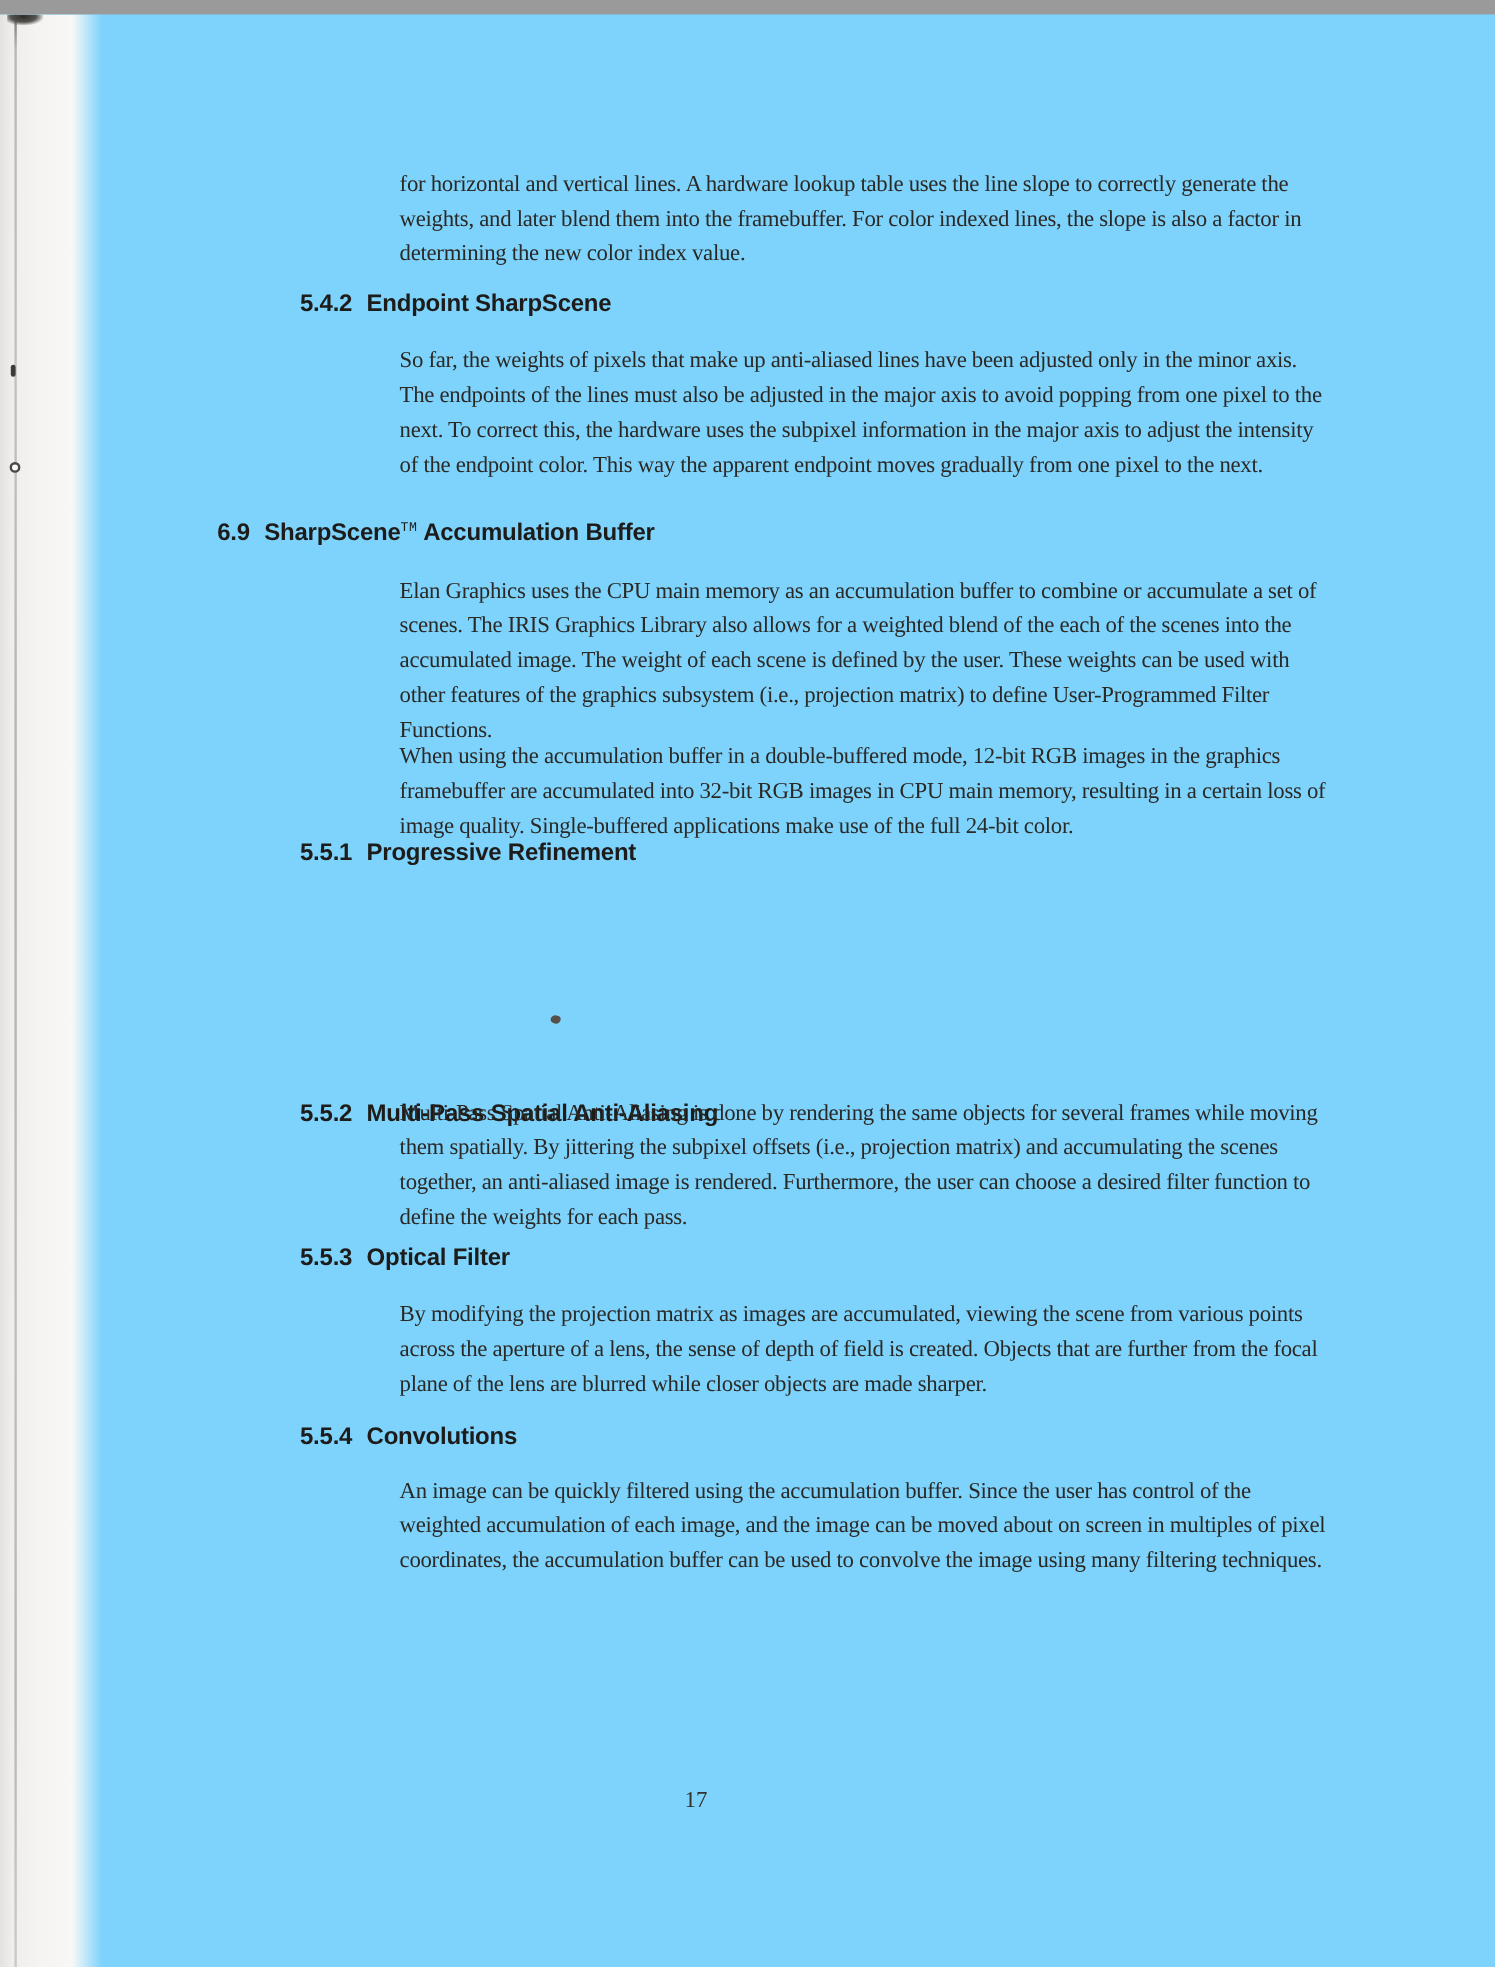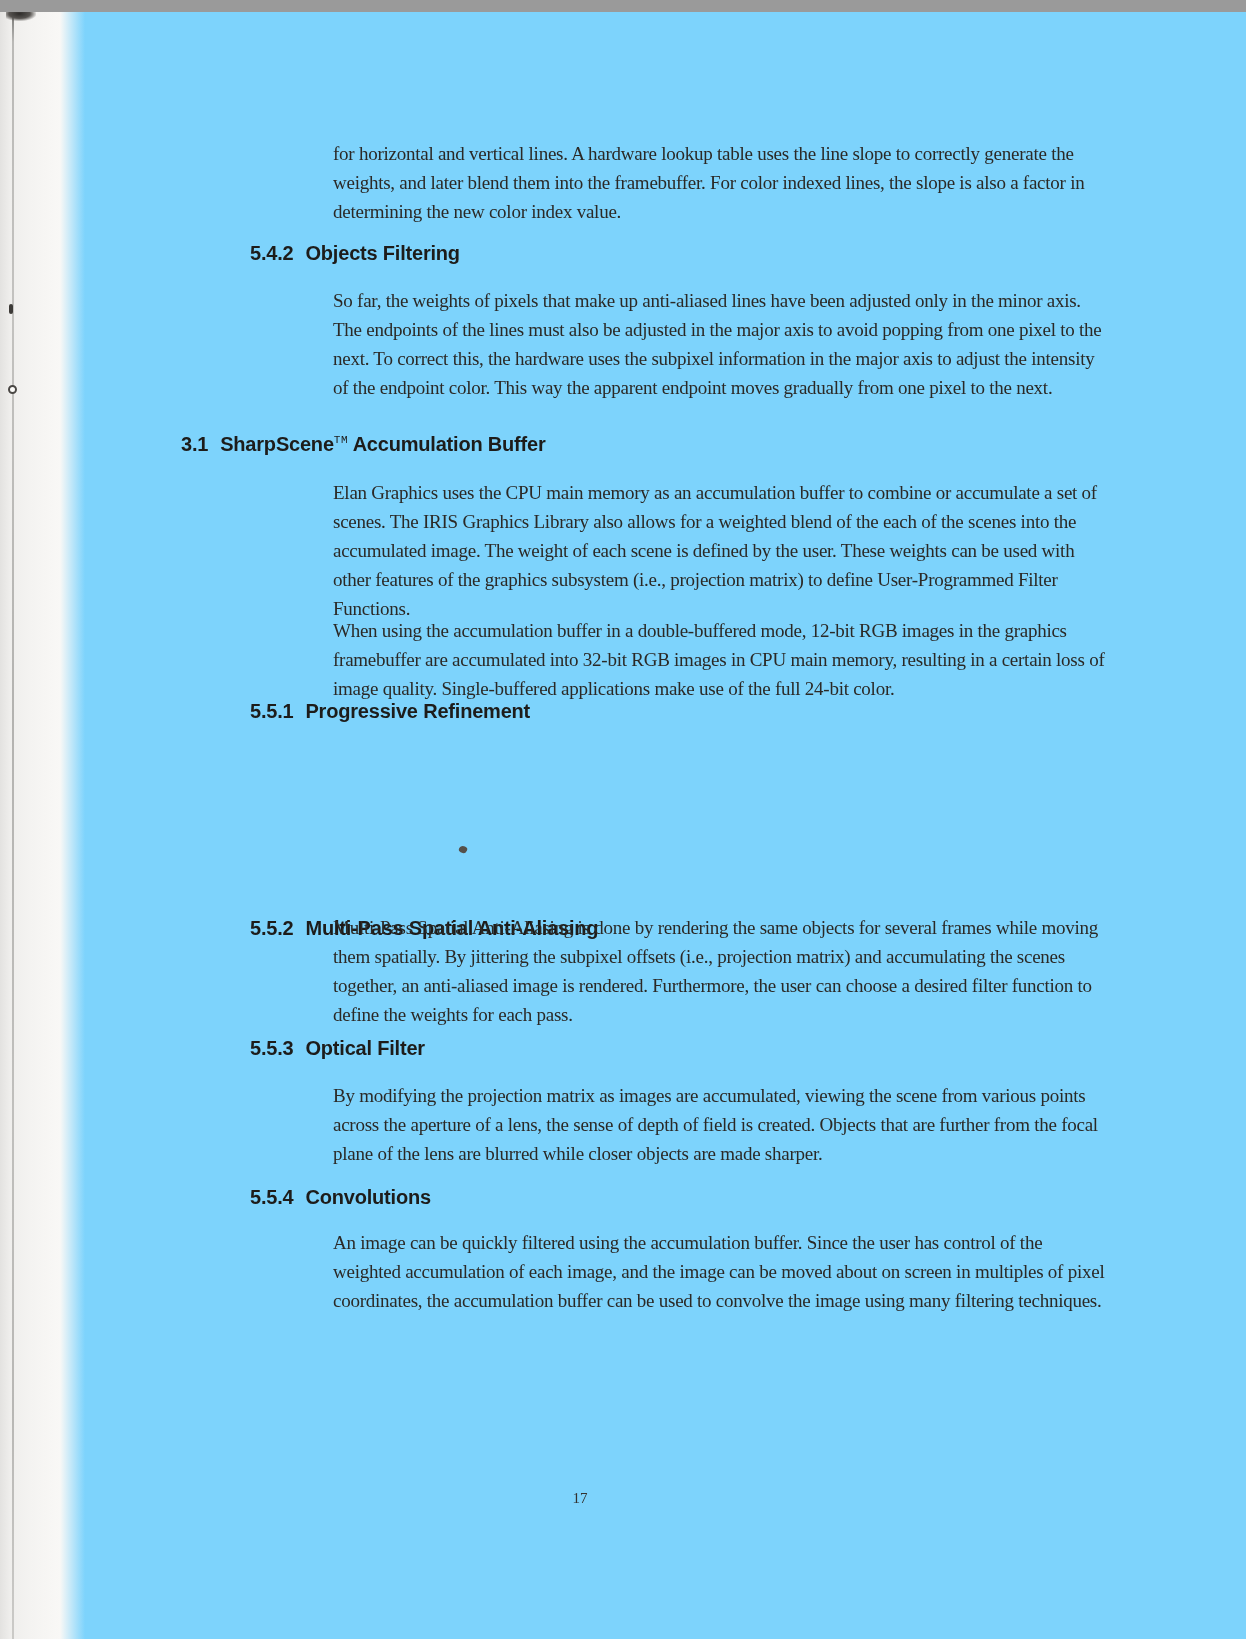--- a/index.html
+++ b/index.html
@@ -74,47 +74,47 @@
     font-size: 11px;
     vertical-align: super;
     letter-spacing: 0.5px;
   }
   .h-sub { left: 250px; }
   .h-top { left: 181px; }
   .page-number {
     position: absolute;
     left: 540px; top: 1478px; width: 80px;
     text-align: center;
-    font-size: 15px;
+    font-size: 19px;
     color: #33312e;
   }
 </style>
 </head>
 <body>
 
 <div class="page">
 
   <div class="edge-band"></div>
   <div class="edge-line"></div>
   <div class="smudge-topleft"></div>
   <div class="speck speck-dash"></div>
   <div class="speck speck-ring"></div>
   <div class="speck speck-mid"></div>
   <div class="speck speck-bottom"></div>
   <div class="bar-bottom-right"></div>
 
   <p class="para" style="top:127px">for horizontal and vertical lines. A hardware lookup table uses the line slope to correctly generate the weights, and later blend them into the framebuffer. For color indexed lines, the slope is also a factor in determining the new color index value.</p>
 
   <h3 class="heading h-sub" style="top:230px">
-    <span class="sec-num">5.4.2</span><span>Objects Filtering</span>
+    <span class="sec-num">5.4.2</span><span>Endpoint SharpScene</span>
   </h3>
   <p class="para" style="top:274px">So far, the weights of pixels that make up anti-aliased lines have been adjusted only in the minor axis. The endpoints of the lines must also be adjusted in the major axis to avoid popping from one pixel to the next. To correct this, the hardware uses the subpixel information in the major axis to adjust the intensity of the endpoint color. This way the apparent endpoint moves gradually from one pixel to the next.</p>
 
   <h2 class="heading h-top" style="top:421px">
-    <span class="sec-num">3.1</span><span>SharpScene</span><sup class="tm">TM</sup><span> Accumulation Buffer</span>
+    <span class="sec-num">6.9</span><span>SharpScene</span><sup class="tm">TM</sup><span> Accumulation Buffer</span>
   </h2>
   <p class="para" style="top:466px">Elan Graphics uses the CPU main memory as an accumulation buffer to combine or accumulate a set of scenes. The IRIS Graphics Library also allows for a weighted blend of the each of the scenes into the accumulated image. The weight of each scene is defined by the user. These weights can be used with other features of the graphics subsystem (i.e., projection matrix) to define User-Programmed Filter Functions.</p>
   <p class="para" style="top:604px">When using the accumulation buffer in a double-buffered mode, 12-bit RGB images in the graphics framebuffer are accumulated into 32-bit RGB images in CPU main memory, resulting in a certain loss of image quality. Single-buffered applications make use of the full 24-bit color.</p>
 
   <h3 class="heading h-sub" style="top:688px">
     <span class="sec-num">5.5.1</span><span>Progressive Refinement</span>
   </h3>
 
   <h3 class="heading h-sub" style="top:905px">
     <span class="sec-num">5.5.2</span><span>Multi-Pass Spatial Anti-Aliasing</span>

